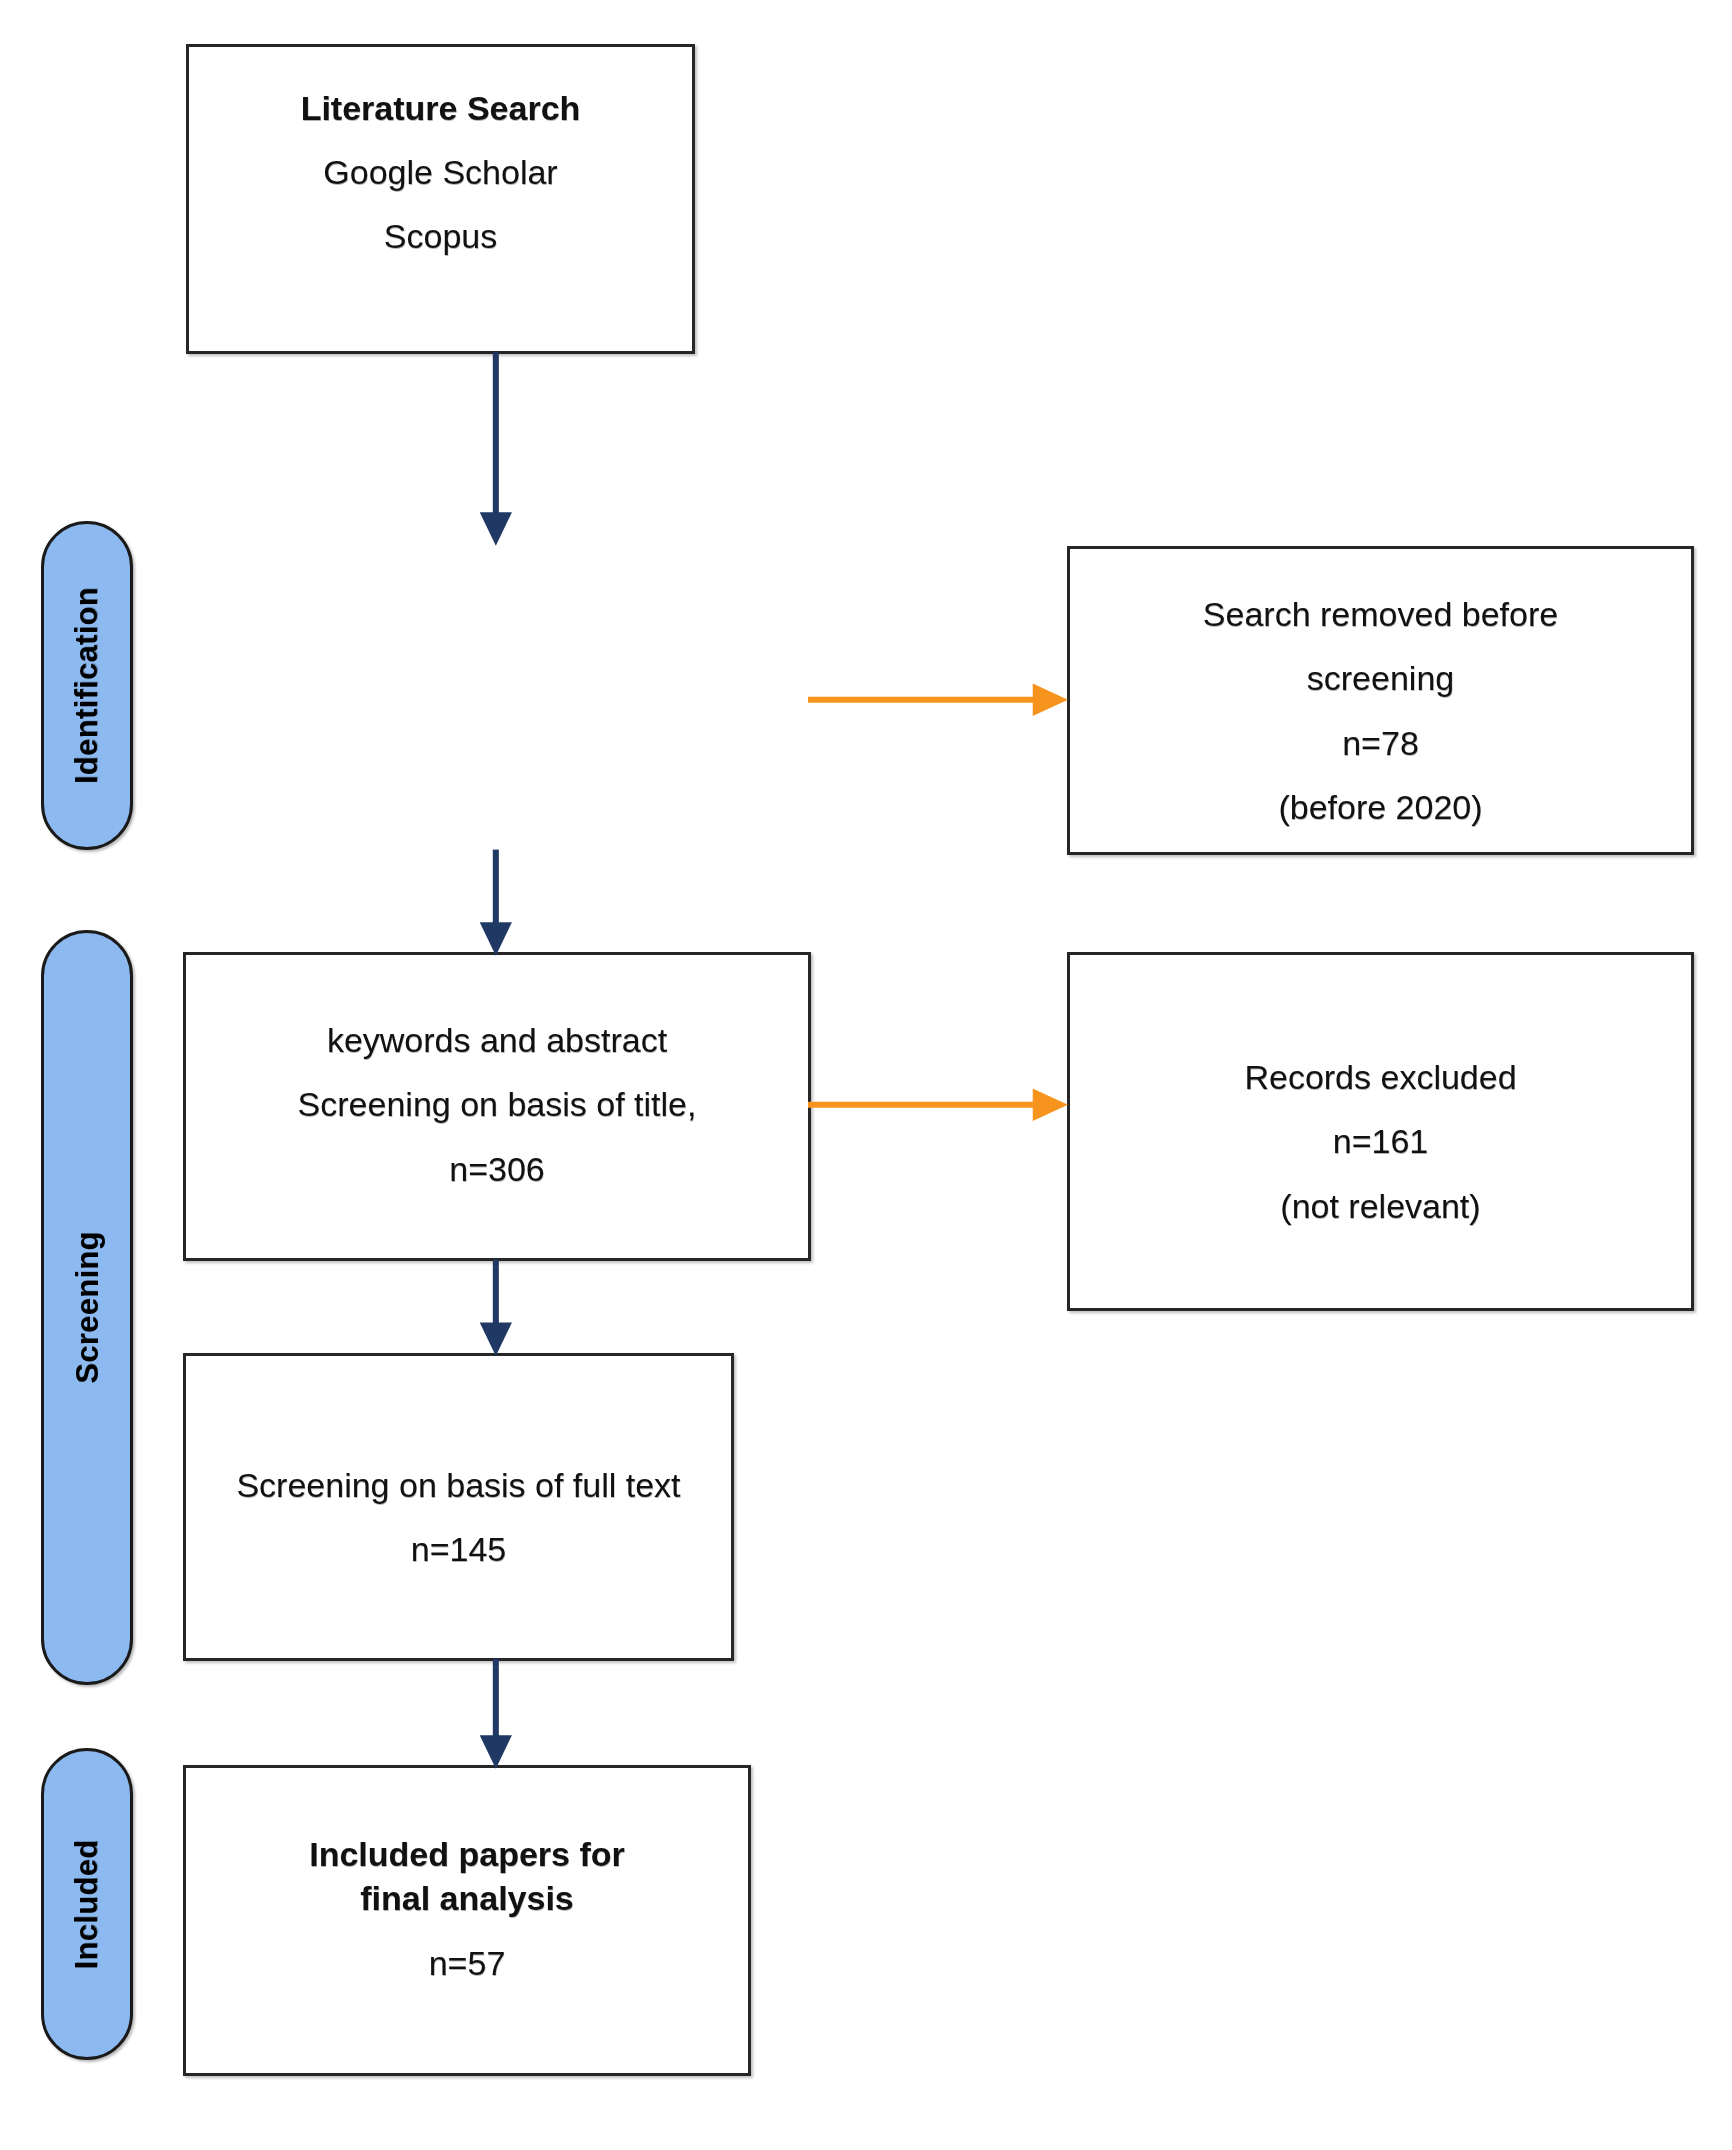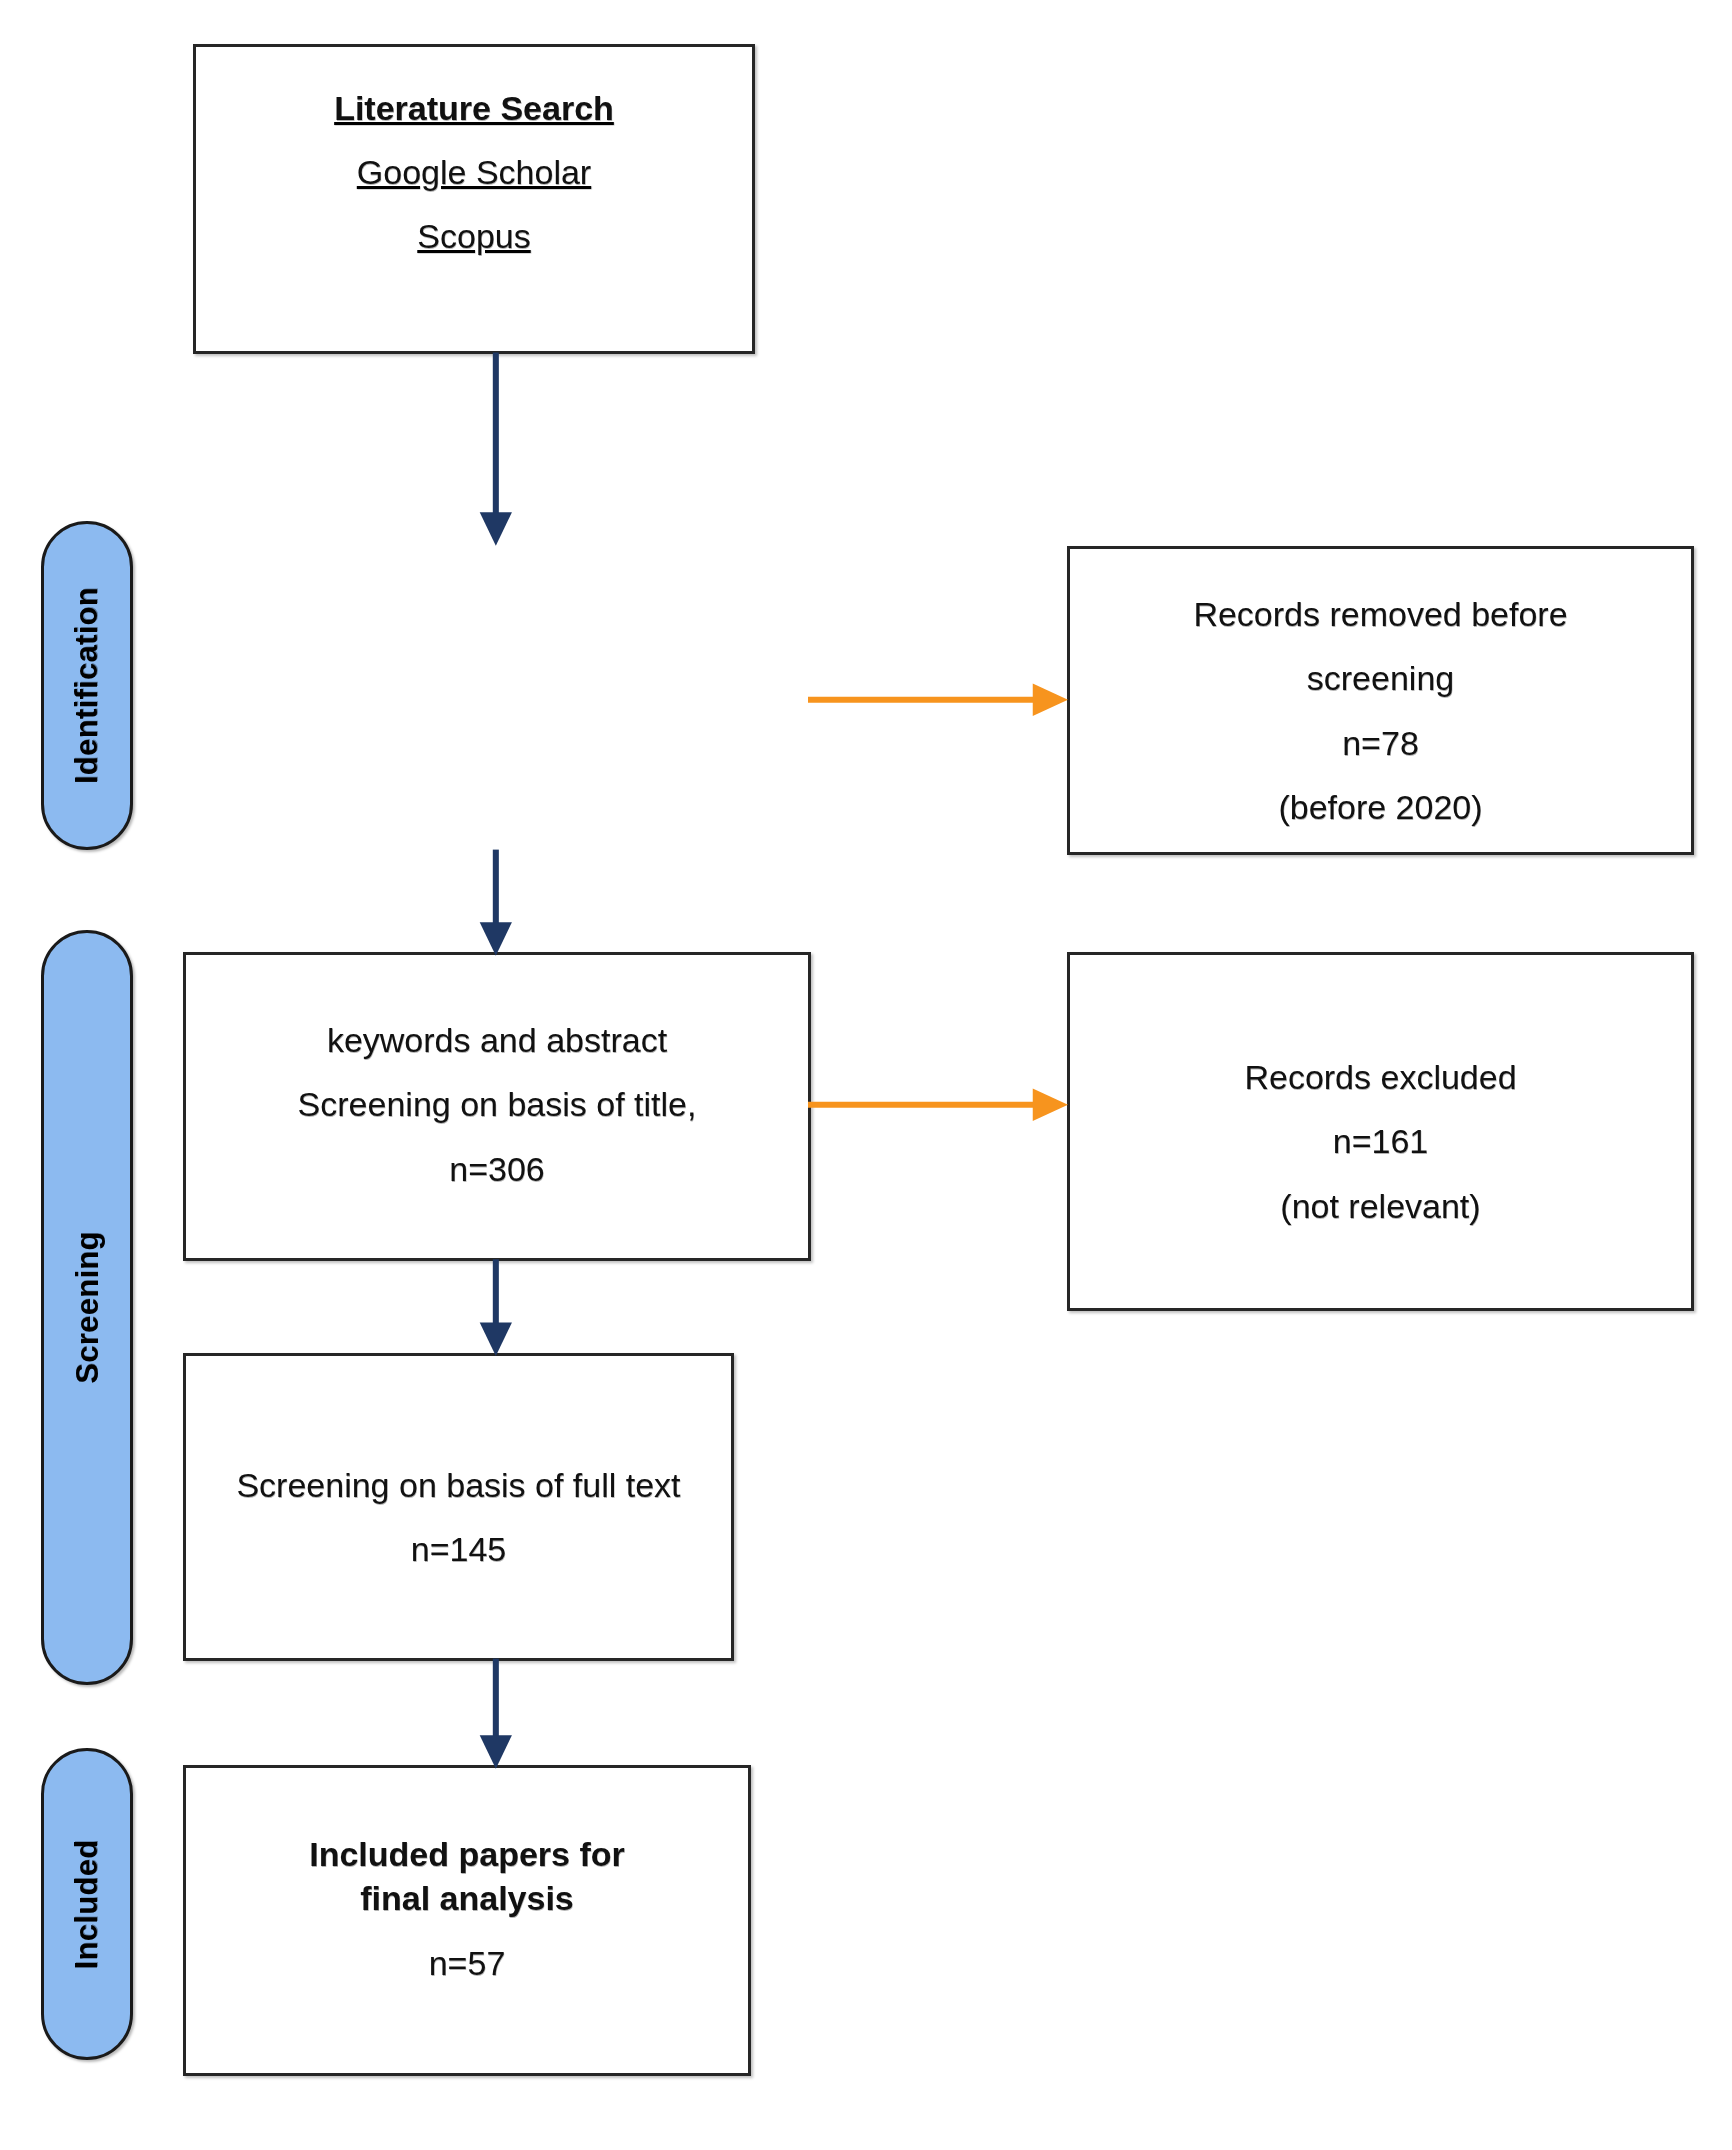--- a/index.html
+++ b/index.html
@@ -88,32 +88,32 @@
   </div>
 
   <div class="stage-pill" style="left:41px; top:930px; width:92px; height:755px;">
     <span class="stage-label">Screening</span>
   </div>
 
   <div class="stage-pill" style="left:41px; top:1748px; width:92px; height:312px;">
     <span class="stage-label">Included</span>
   </div>
 
-  <div class="box align-up" style="left:193px; top:44px; width:562px; height:310px;text-decoration:underline;">
+  <div class="box align-up" style="left:186px; top:44px; width:509px; height:310px;">
     <div class="box-text">
       <div class="line-bold">Literature Search</div>
       <div class="line-normal">Google Scholar</div>
       <div class="line-normal">Scopus</div>
     </div>
   </div>
 
 
   <div class="box align-mid" style="left:1067px; top:546px; width:627px; height:309px;">
     <div class="box-text">
-      <div class="line-normal">Records removed before</div>
+      <div class="line-normal">Search removed before</div>
       <div class="line-normal">screening</div>
       <div class="line-normal">n=78</div>
       <div class="line-normal">(before 2020)</div>
     </div>
   </div>
 
   <div class="box align-up2" style="left:183px; top:952px; width:628px; height:309px;">
     <div class="box-text">
       <div class="line-normal">keywords and abstract</div>
       <div class="line-normal">Screening on basis of title,</div>

